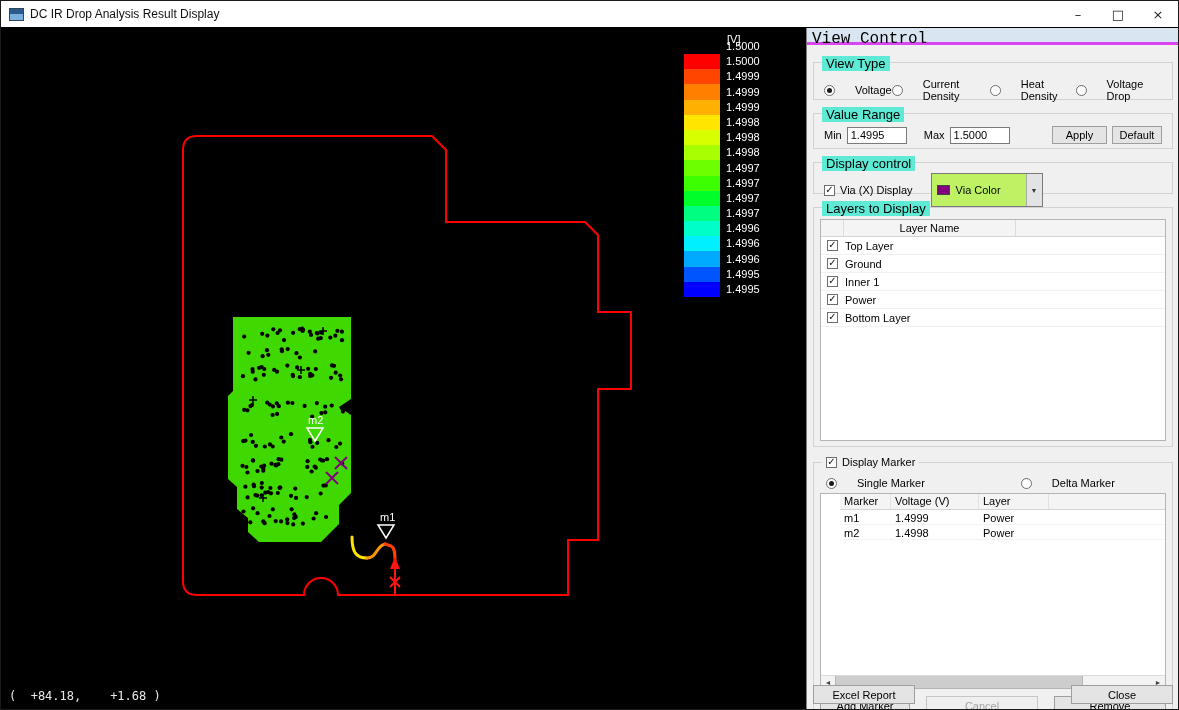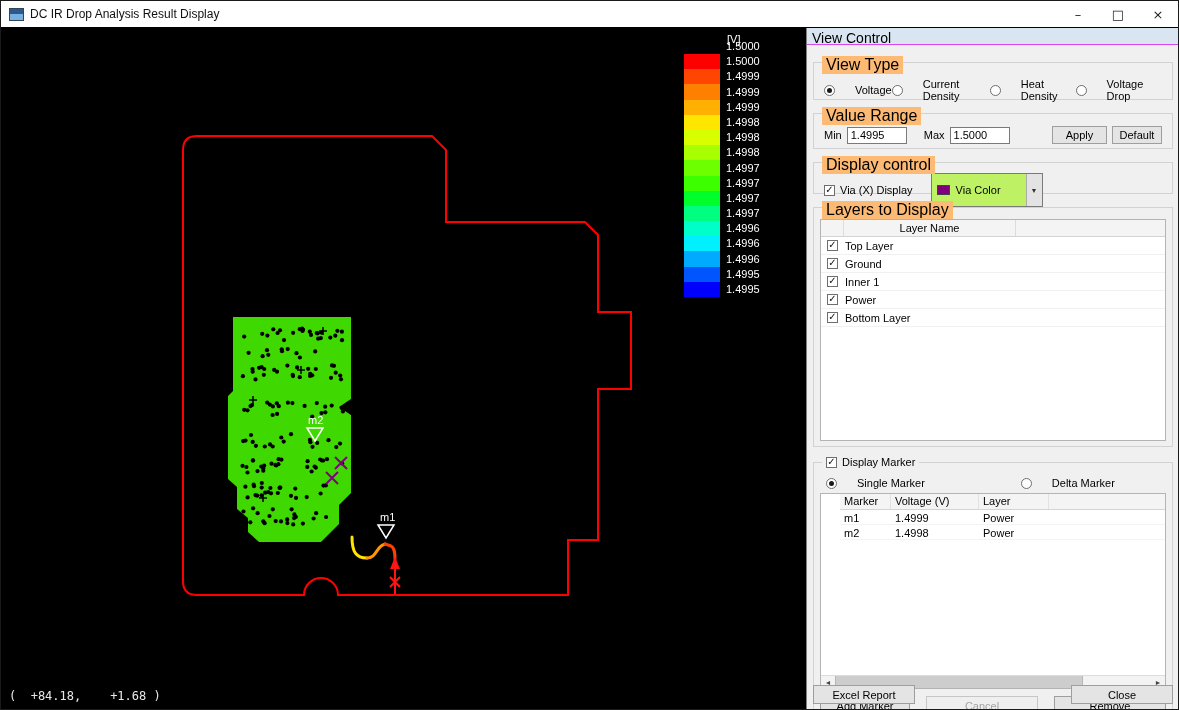--- a/index.html
+++ b/index.html
@@ -22,23 +22,23 @@
   .legend-unit{position:absolute;left:43px;top:0;color:#fff;font-size:11px;}
   .legend-bar{position:absolute;left:0;top:21px;width:36px;height:243px;display:flex;flex-direction:column;}
   .legend-bar .seg{flex:1;}
   .legend-labels{position:absolute;left:42px;top:6px;width:52px;}
   .legend-labels .lab{height:15.19px;line-height:15.19px;font-size:11px;color:#fff;}
   .coords{position:absolute;left:8px;bottom:7px;color:#e8e8e8;font:12px "DejaVu Sans Mono",monospace;white-space:pre;}
   .mk-label{fill:#fff;font:11px "Liberation Sans",sans-serif;}
   
   .panel{position:absolute;left:805px;top:27px;width:373px;height:682px;background:#f0f0f0;
          border-left:1px solid #808080;font-size:11px;color:#000;}
-  .panel-title{height:17px;background:#d9e6f2;border-bottom:1px solid #d946ef;padding:2px 0 0 5px;font-size:14px;}
+  .panel-title{height:17px;background:#d9e6f2;border-bottom:3px solid #d946ef;padding:2px 0 0 5px;font-size:16px;font-family:Liberation Mono, monospace;}
   .group{position:relative;margin:0 6px;border:1px solid #d2d2d2;background:#f0f0f0;}
-  .group .legend-txt{position:absolute;top:-7px;left:8px;background:#fdba74;padding:0 4px;font-size:16px;}
+  .group .legend-txt{position:absolute;top:-7px;left:8px;background:#5eead4;padding:0 4px;font-size:13px;}
   .legend-cb{position:absolute;top:-7px;left:8px;background:#f0f0f0;padding:0 4px;display:flex;align-items:center;gap:5px;}
   .g-viewtype{margin-top:17px;height:38px;}
   .g-valuerange{margin-top:13px;height:36px;}
   .g-dispctl{margin-top:13px;height:32px;}
   .g-layers{margin-top:13px;height:240px;}
   .g-marker{margin-top:15px;height:258px;}
   .radio-row{display:flex;align-items:center;justify-content:space-between;padding:0 10px;margin-top:15px;}
   .radio-item{display:flex;align-items:center;gap:20px;cursor:default;}
   .rb{width:11px;height:11px;border:1px solid #6e6e6e;border-radius:50%;background:#fff;position:relative;flex:none;}
   .rb.on::after{content:"";position:absolute;inset:2px;border-radius:50%;background:#1a1a1a;}

